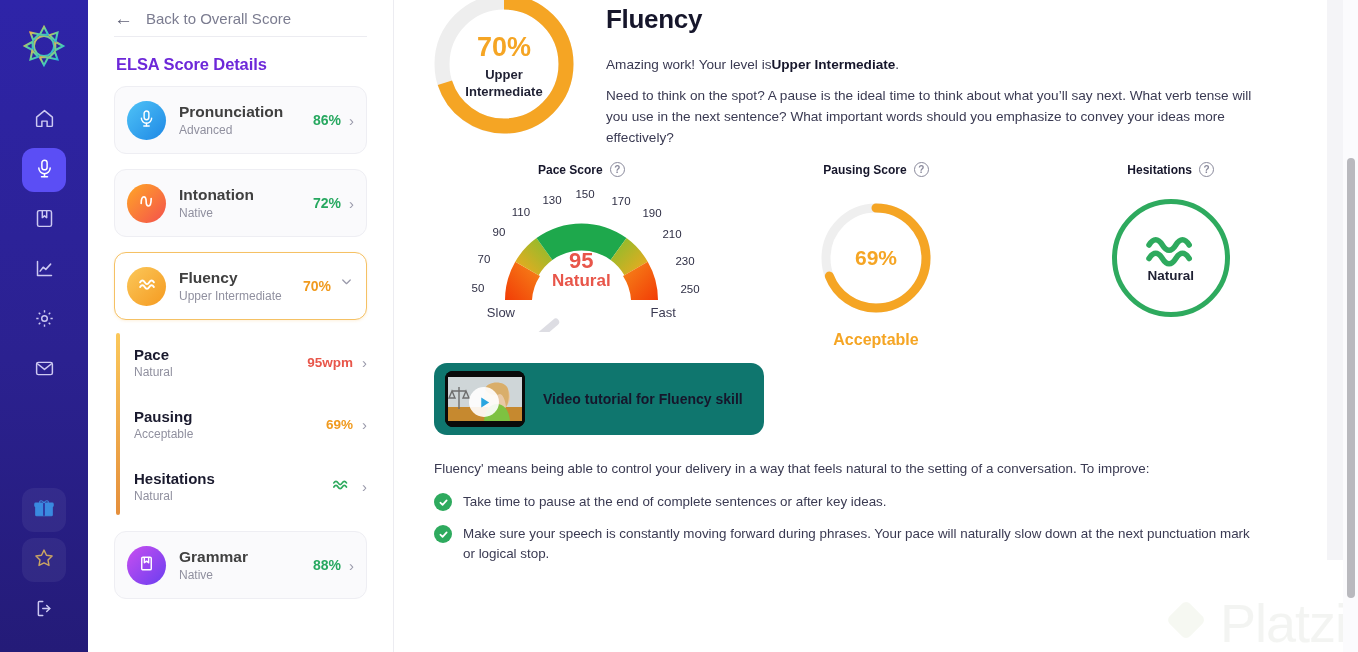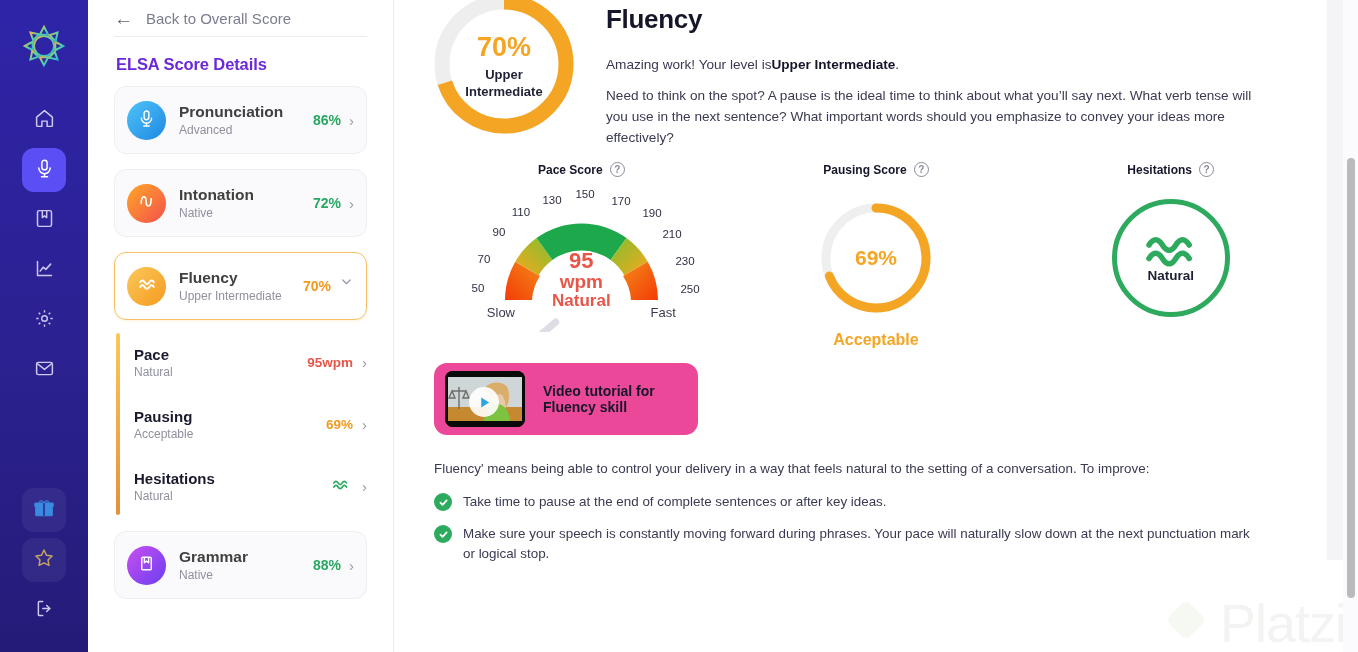--- a/index.html
+++ b/index.html
@@ -107,21 +107,21 @@
   .ring-wrap { position: relative; width: 118px; height: 118px; margin-top: 12px; }
   .ring-label { font-size: 21px; font-weight: bold; color: #f5a524; position: absolute;
     inset: 0; display: flex; align-items: center; justify-content: center; }
   .metric-caption { font-size: 16px; font-weight: bold; color: #f5a524; margin-top: 14px; }
 
   .hes-circle { width: 118px; height: 118px; border-radius: 50%; border: 5px solid #2eaa5e;
     display: flex; flex-direction: column; align-items: center; justify-content: center; margin-top: 12px; }
   .hes-word { font-size: 13.5px; font-weight: bold; color: #1f2033; margin-top: 2px; }
 
   .tips-title { font-size: 16px; font-weight: bold; color: #16162b; margin-top: 34px; }
-  .video-card { margin-top: 14px; width: 264px; height: 72px; background: #ec4899;
+  .video-card { margin-top: 14px; width: 330px; height: 72px; background: #0f766e;
     border-radius: 13px; display: flex; align-items: center; padding: 0 11px; cursor: pointer; }
   .video-thumb { width: 80px; height: 56px; border-radius: 8px; position: relative;
     overflow: hidden; background:#000; flex: 0 0 80px; }
   .video-title { font-size: 14px; font-weight: bold; color: #16162b; margin-left: 18px; }
 
   .desc { font-size: 13.4px; color: #3a3a52; margin-top: 26px; max-width: 800px; }
   .bullets { margin-top: 16px; }
   .bullet { display: flex; gap: 11px; margin-bottom: 13px; }
   .check { width: 18px; height: 18px; border-radius: 50%; background: #2eaa5e; flex: 0 0 18px;
     margin-top: 1px; display: flex; align-items: center; justify-content: center;}
@@ -439,21 +439,20 @@
               <text x="131" y="11" text-anchor="middle">150</text>
               <text x="167" y="18" text-anchor="middle">170</text>
               <text x="198" y="30" text-anchor="middle">190</text>
               <text x="218" y="51" text-anchor="middle">210</text>
               <text x="231" y="78" text-anchor="middle">230</text>
               <text x="236" y="106" text-anchor="middle">250</text>
             </g>
           </svg>
           <div class="gauge-center-val">
             <div>95</div>
-            <div class="gauge-center-unit">wpm</div>
             <div class="gauge-center-lab">Natural</div>
           </div>
           <div class="gauge-ends">
             <span>Slow</span>
             <span>Fast</span>
           </div>
         </div>
       </div>
 
       <div class="metric">

